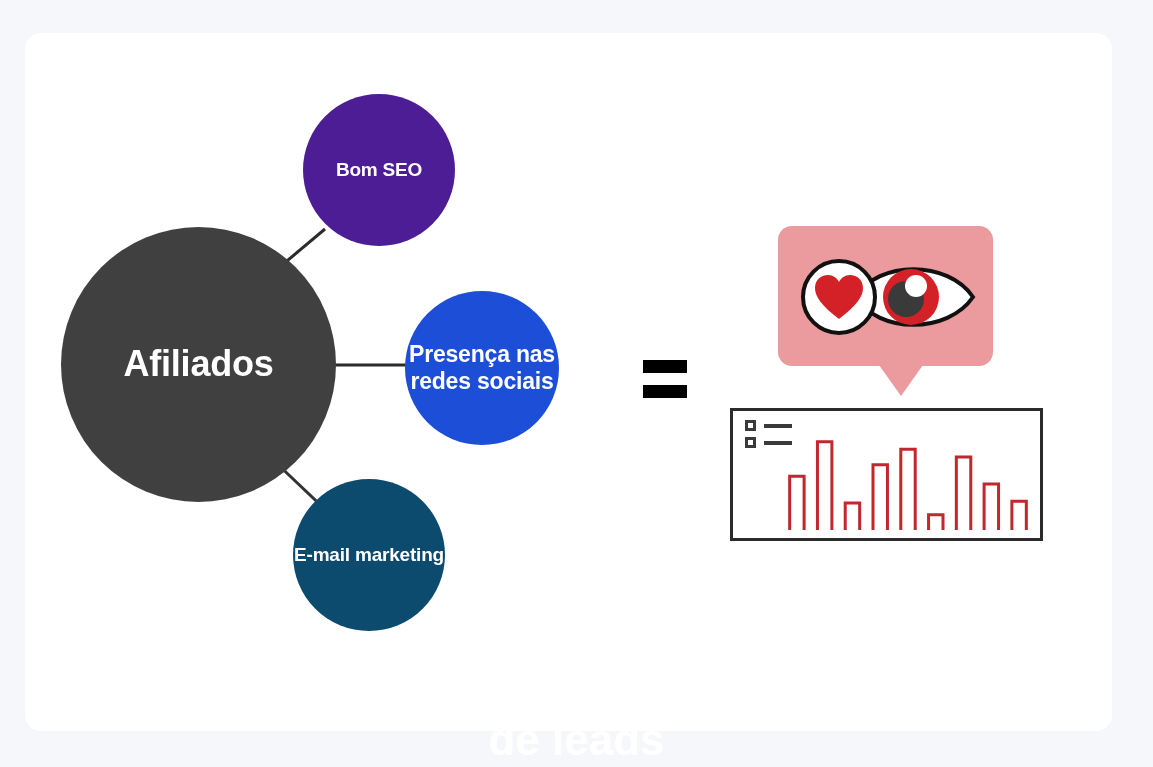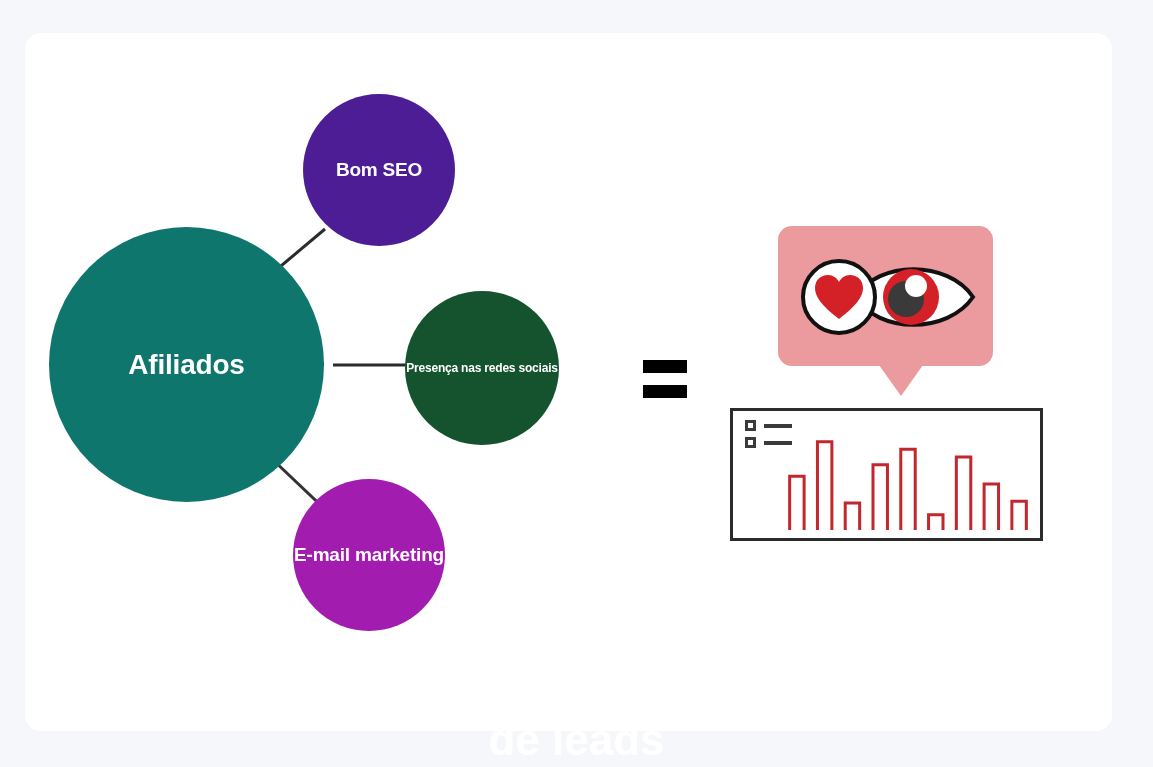--- a/index.html
+++ b/index.html
@@ -49,44 +49,44 @@
     justify-content: center;
     text-align: center;
     color: #ffffff;
     font-weight: bold;
     line-height: 1.18;
     letter-spacing: -0.2px;
     user-select: none;
   }
 
   #bubble-afiliados {
-    left: 24px;  top: 194px;
+    left: 36px;  top: 194px;
     width: 275px; height: 275px;
-    background: #0f766e;
-    font-size: 28px;
+    background: #404040;
+    font-size: 36px;
   }
 
   #bubble-seo {
     left: 278px; top: 61px;
     width: 152px; height: 152px;
     background: #4c1d95;
     font-size: 19px;
   }
 
   #bubble-social {
     left: 380px; top: 258px;
     width: 154px; height: 154px;
-    background: #14532d;
-    font-size: 12px;
+    background: #1d4ed8;
+    font-size: 23px;
   }
 
   #bubble-email {
     left: 268px; top: 446px;
     width: 152px; height: 152px;
-    background: #a21caf;
+    background: #0c4a6e;
     font-size: 19px;
   }
 
   
   #equals {
     position: absolute;
     left: 618px;
     top: 327px;
     width: 44px;
     height: 38px;

